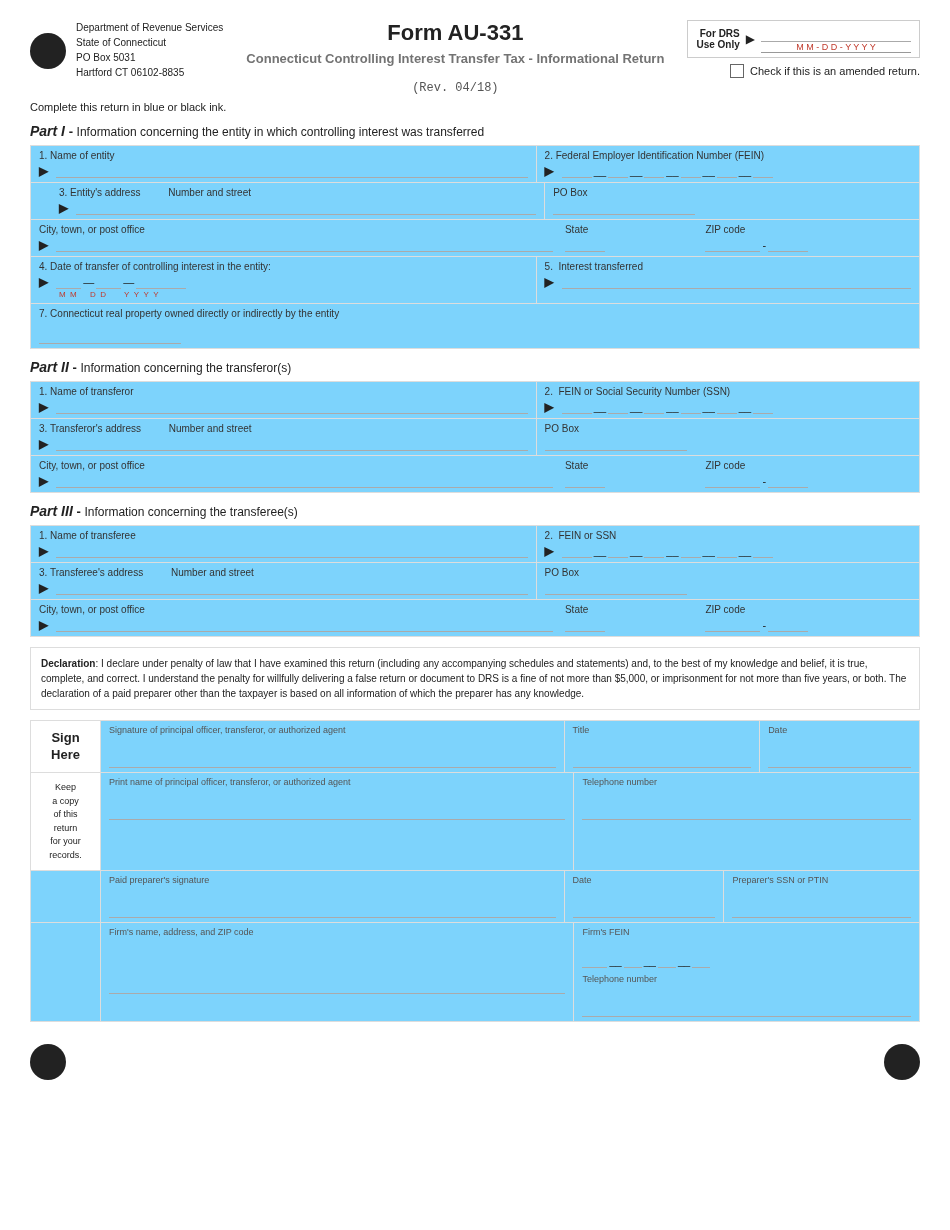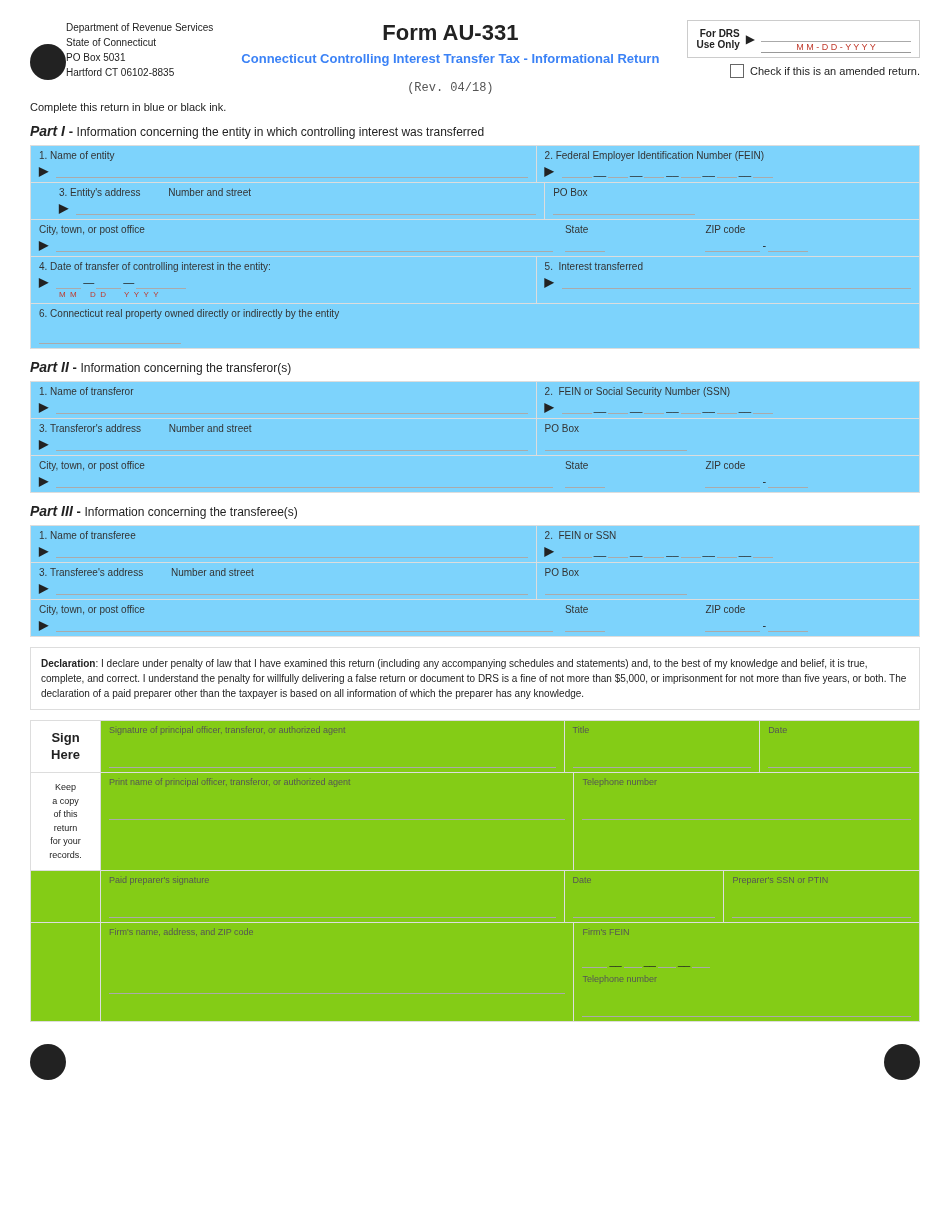--- a/index.html
+++ b/index.html
@@ -13,21 +13,22 @@
       color: #222;
     }
     .header-row {
       display: flex;
       align-items: flex-start;
       justify-content: space-between;
       margin-bottom: 6px;
     }
     .header-left {
       display: flex;
-      align-items: flex-end;
+      align-items: center;
+      gap: 10px;
     }
     .circle-icon {
       width: 36px;
       height: 36px;
       background: #222;
       border-radius: 50%;
       flex-shrink: 0;
       margin-top: 2px;
     }
     .dept-info {
@@ -40,21 +41,21 @@
       padding: 0 20px;
     }
     .form-title {
       font-size: 22px;
       font-weight: bold;
       color: #222;
     }
     .form-subtitle {
       font-size: 13px;
       font-weight: bold;
-      color: #3b82f6;
+      color: #737373;
       line-height: 1.4;
       margin-top: 4px;
     }
     .form-rev {
       font-size: 12px;
       color: #555;
       margin-top: 13px;
       font-family: Liberation Mono, monospace;
     }
     .header-right {
@@ -249,21 +250,21 @@
       font-size: 10px;
       line-height: 1.5;
       margin-bottom: 10px;
       background: #fff;
     }
     .declaration-bold {
       font-weight: bold;
     }
     .sign-section {
       border: 1px solid #ddd;
-      background: #84cc16;
+      background: #7dd3fc;
       margin-bottom: 20px;
     }
     .sign-row {
       display: flex;
       border-bottom: 1px solid #ddd;
     }
     .sign-row:last-child {
       border-bottom: none;
     }
     .sign-here-cell {
@@ -458,21 +459,21 @@
       </div>
       <div class="input-row">
         <span class="arrow-indicator">▶</span>
         <input class="input-full" style="">
       </div>
     </div>
   </div>
 
   <div class="form-row">
     <div class="form-cell">
-      <div class="field-label">6.  Connecticut real property owned directly or indirectly by the entity</div>
+      <div class="field-label">7.  Connecticut real property owned directly or indirectly by the entity</div>
       <input class="input-full" style="margin-top: 8px;">
     </div>
   </div>
 </div>
 
 <div class="part-header">
   <span class="part-word">Part II</span>
   <span>-</span>
   <span class="part-desc">Information concerning the transferor(s)</span>
 </div>

